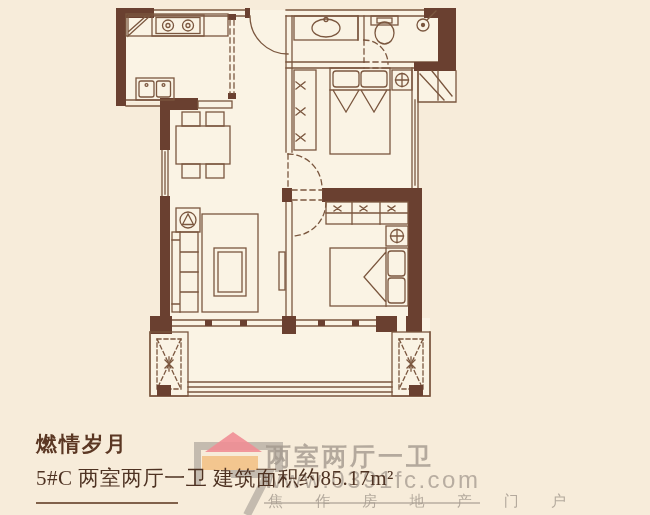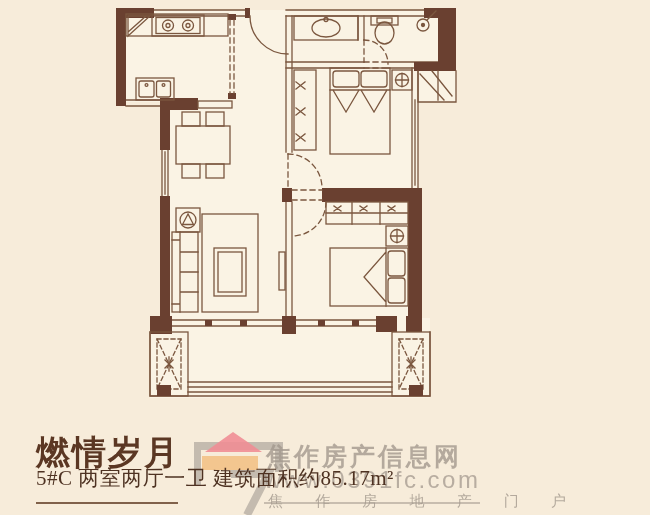--- a/index.html
+++ b/index.html
@@ -7,21 +7,21 @@
   .stage{position:relative;width:650px;height:515px;background:#f7ecda;overflow:hidden;}
   .plan-svg{position:absolute;left:0;top:0;z-index:1;}
   .logo-svg{position:absolute;left:194px;top:428px;z-index:2;}
   .wm-site{position:absolute;left:266px;top:440px;font-family:"Liberation Serif",serif;font-weight:bold;
            font-size:25px;letter-spacing:3px;color:rgba(163,152,141,.8);white-space:nowrap;z-index:2;}
   .wm-url{position:absolute;left:264px;top:466px;font-family:Liberation Sans, sans-serif;
           font-size:24px;letter-spacing:2.5px;color:rgba(163,152,141,.75);white-space:nowrap;
           border-bottom:2px solid rgba(163,152,141,.55);padding-bottom:8px;z-index:2;}
   .wm-tagline{position:absolute;left:268px;top:492px;font-size:15px;letter-spacing:14px;
           color:rgba(163,152,141,.8);white-space:nowrap;z-index:2;}
-  .ftr-title{position:absolute;left:36px;top:430px;font-size:34px;font-weight:bold;
+  .ftr-title{position:absolute;left:36px;top:430px;font-size:21px;font-weight:bold;
           letter-spacing:2px;color:#5b3723;white-space:nowrap;z-index:3;}
   .ftr-subtitle{position:absolute;left:36px;top:464px;font-family:"Liberation Serif",serif;font-weight:normal;
           font-size:21px;letter-spacing:.5px;color:#4e3222;white-space:nowrap;z-index:3;}
   .ftr-divider{position:absolute;left:36px;top:502px;width:142px;height:2px;background:#80614a;z-index:3;}
 </style>
 </head>
 <body>
 
 <div class="stage">
 
@@ -221,21 +221,21 @@
 
     </g>
   </svg>
 
   <svg class="logo-svg" width="92" height="87" viewBox="0 0 92 87">
     <path d="M3,58 V18 H85 V44" fill="none" stroke="#9a938c" stroke-width="8" opacity="0.55"></path>
     <path d="M37,46 H74 L53,87" fill="none" stroke="#9a938c" stroke-width="8" opacity="0.55"></path>
     <polygon points="11,24 39,4 68,24" fill="#ef8e95" opacity="0.9"></polygon>
     <rect x="8" y="28" width="56" height="14" fill="#f2c289" opacity="0.92"></rect>
   </svg>
-  <div class="wm-site">焦作房产信息网</div>
+  <div class="wm-site">两室两厅一卫</div>
   <div class="wm-url">www.0391fc.com</div>
   <div class="wm-tagline">焦 作 房 地 产 门 户</div>
 
   <div class="ftr-title">燃情岁月</div>
   <div class="ftr-subtitle">5#C 两室两厅一卫 建筑面积约85.17m²</div>
   <div class="ftr-divider"></div>
 
 </div>
 
 </body></html>

